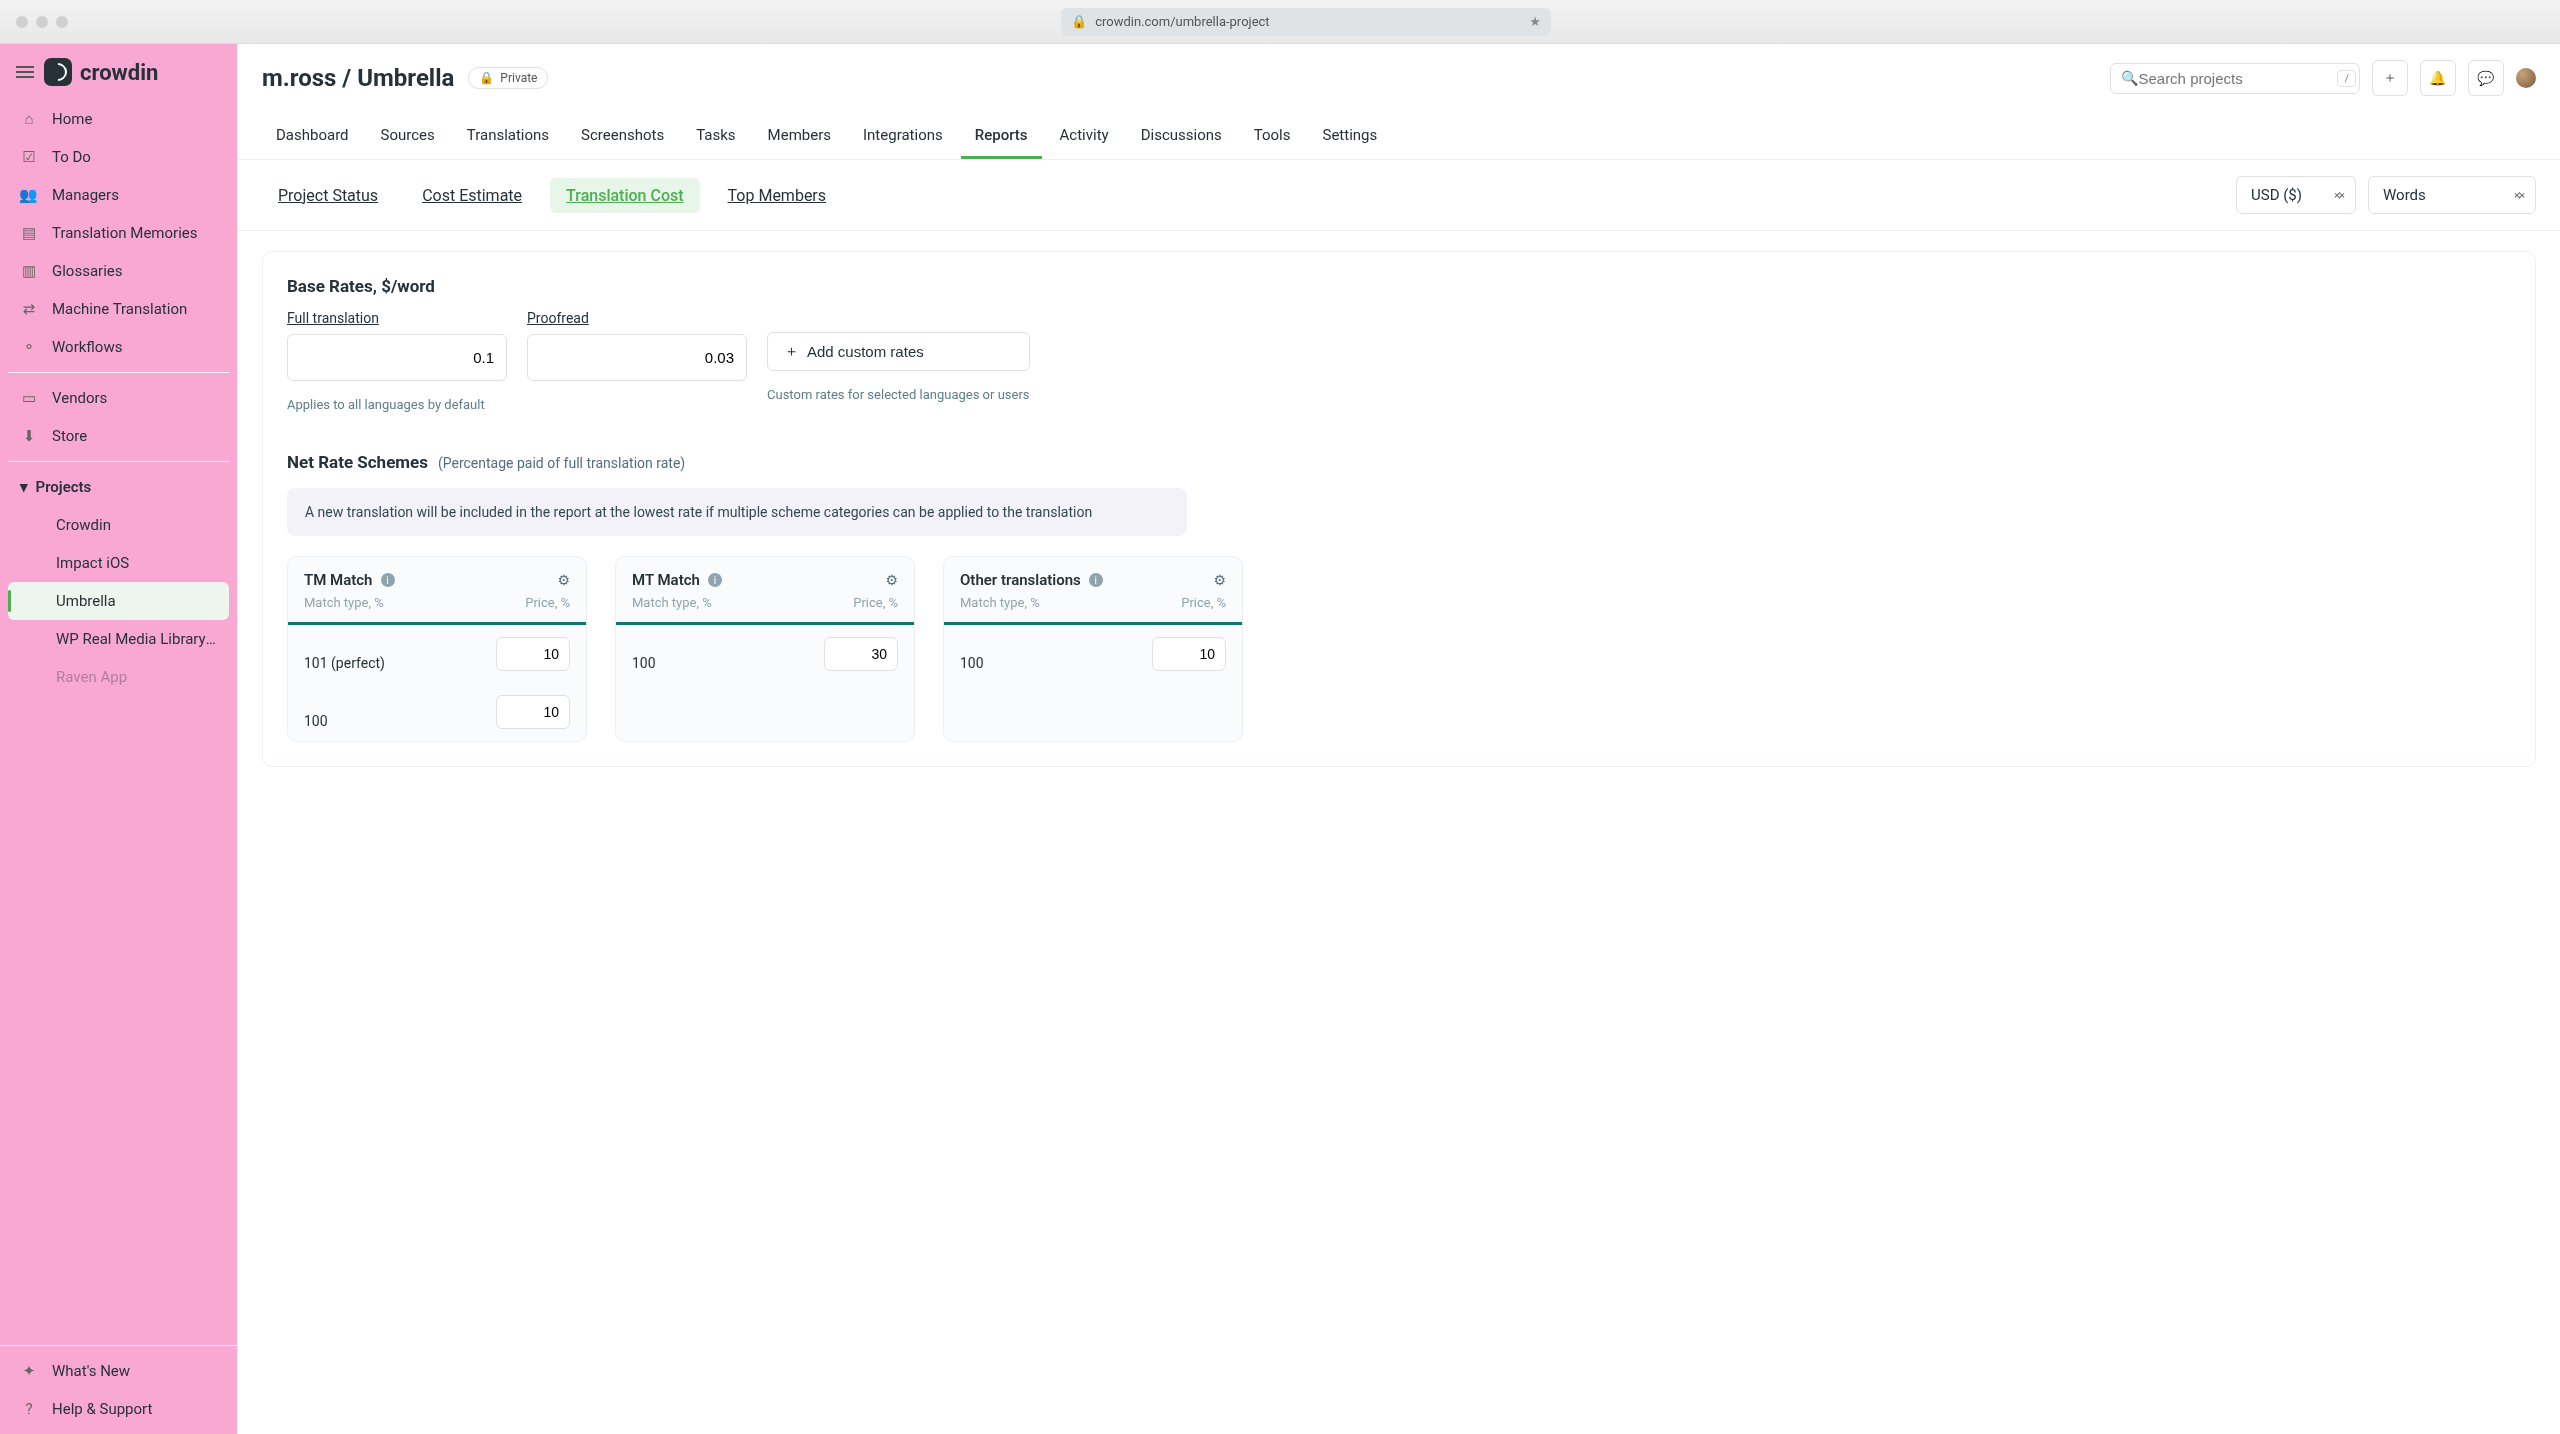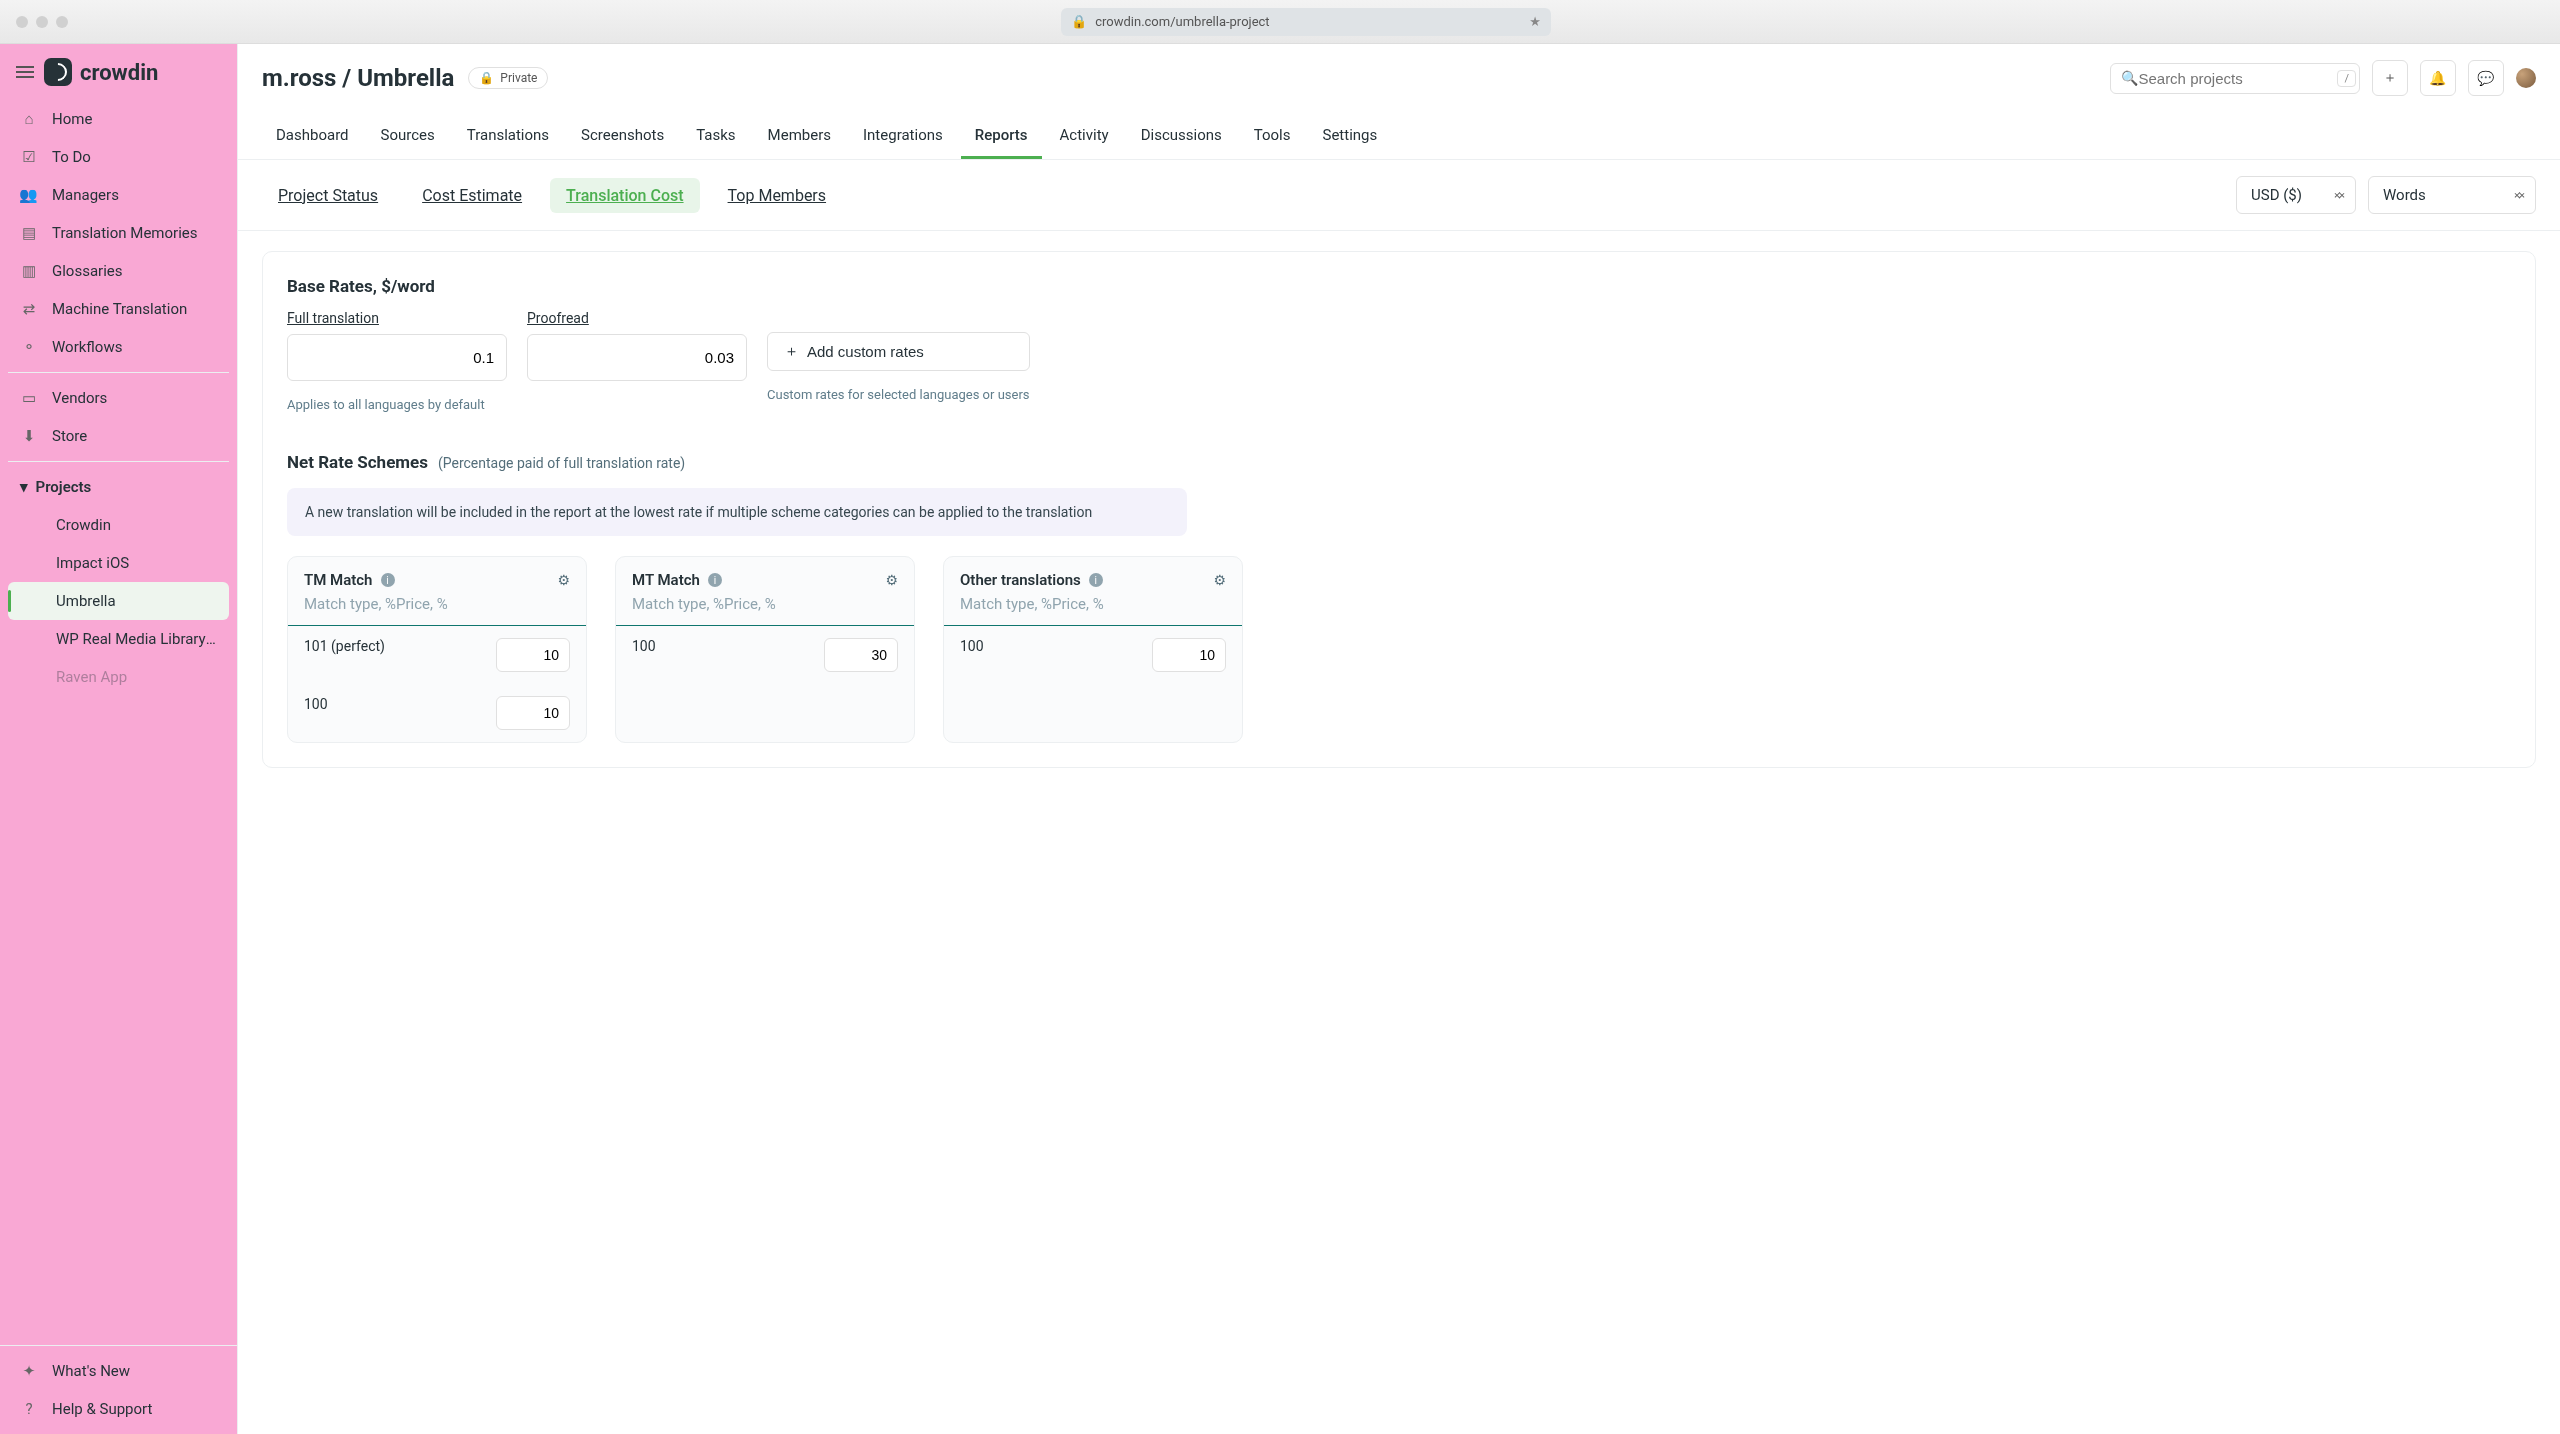--- a/index.html
+++ b/index.html
@@ -79,22 +79,22 @@
 .schemes-head h3 { font-size:17px; font-weight:700;}
 .schemes-head span { font-size:14px; color:#546e7a;}
 .info-banner { background:#f3f2fb; border-radius:8px; padding:16px 18px; font-size:14px; color:#37474f; margin-bottom:20px; max-width: 900px;}
 
 .cards { display:flex; gap:28px; }
 .card { flex:1; border:1px solid #eceff1; border-radius:10px; background:#fafbfc; max-width: 300px;}
 .card-head { display:flex; align-items:center; padding:14px 16px 6px; gap:8px;}
 .card-head .title { font-weight:600; font-size:15px;}
 .info-icon { width:14px; height:14px; border-radius:50%; background:#90a4ae; color:#fff; font-size:10px; display:flex; align-items:center; justify-content:center;}
 .gear { margin-left:auto; color:#546e7a; cursor:pointer;}
-.card-sub { display:flex; padding:0 16px 12px; font-size:15px; color:#90a4ae; border-bottom:1px solid #0f766e;}
-.card-row { display:flex; align-items:flex-start; justify-content:space-between; padding:12px 16px;}
+.card-sub { display:flex; justify-content:space-between; padding:0 16px 12px; font-size:13px; color:#90a4ae; border-bottom:3px solid #0f766e;}
+.card-row { display:flex; align-items:flex-end; justify-content:space-between; padding:12px 16px;}
 .small-input { width:74px; border:1px solid #e0e0e0; border-radius:6px; padding:8px 10px; text-align:right; font-size:14px; background:#fff;}
 </style>
 </head>
 <body>
 
 <div class="browser-chrome">
   <div class="dots">
     <div class="dot"></div>
     <div class="dot"></div>
     <div class="dot"></div>

